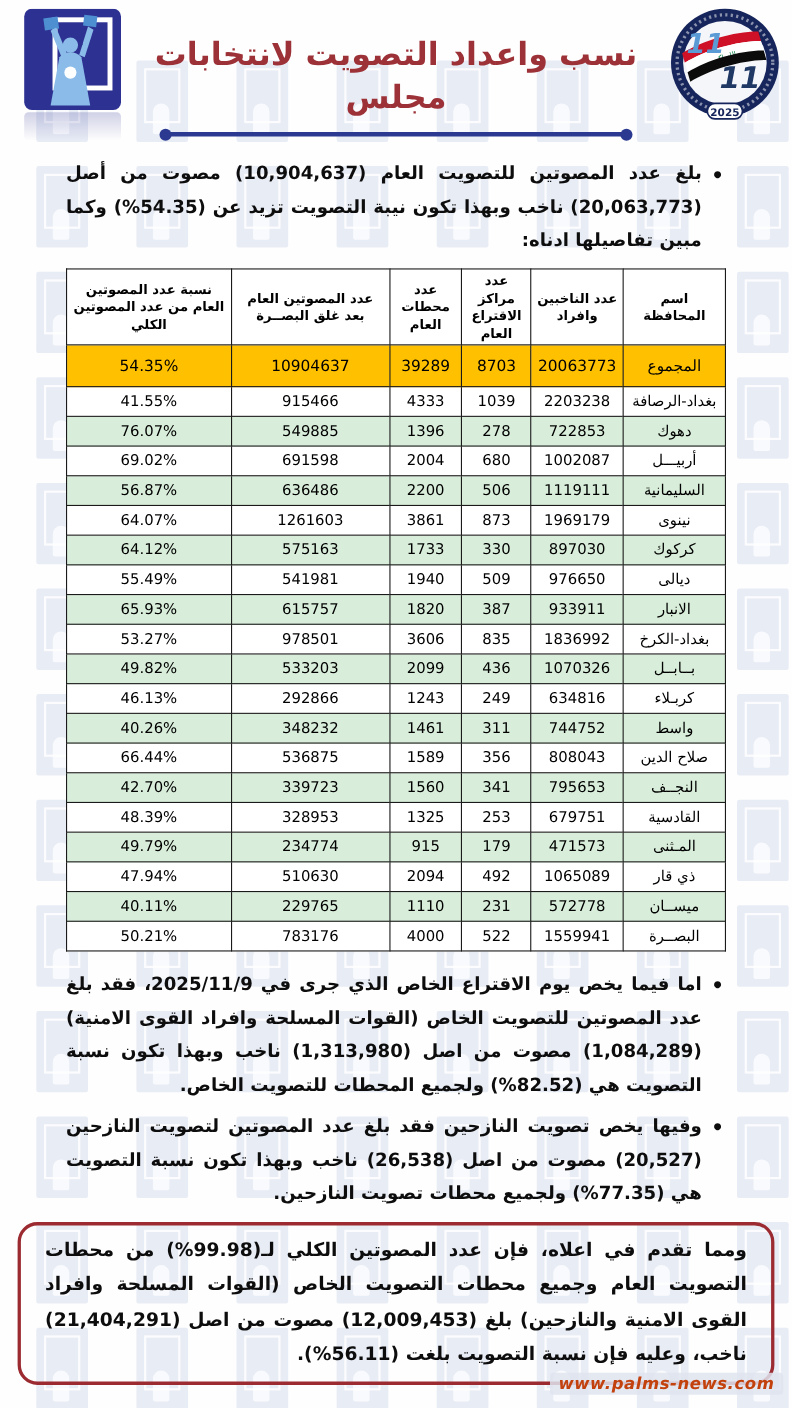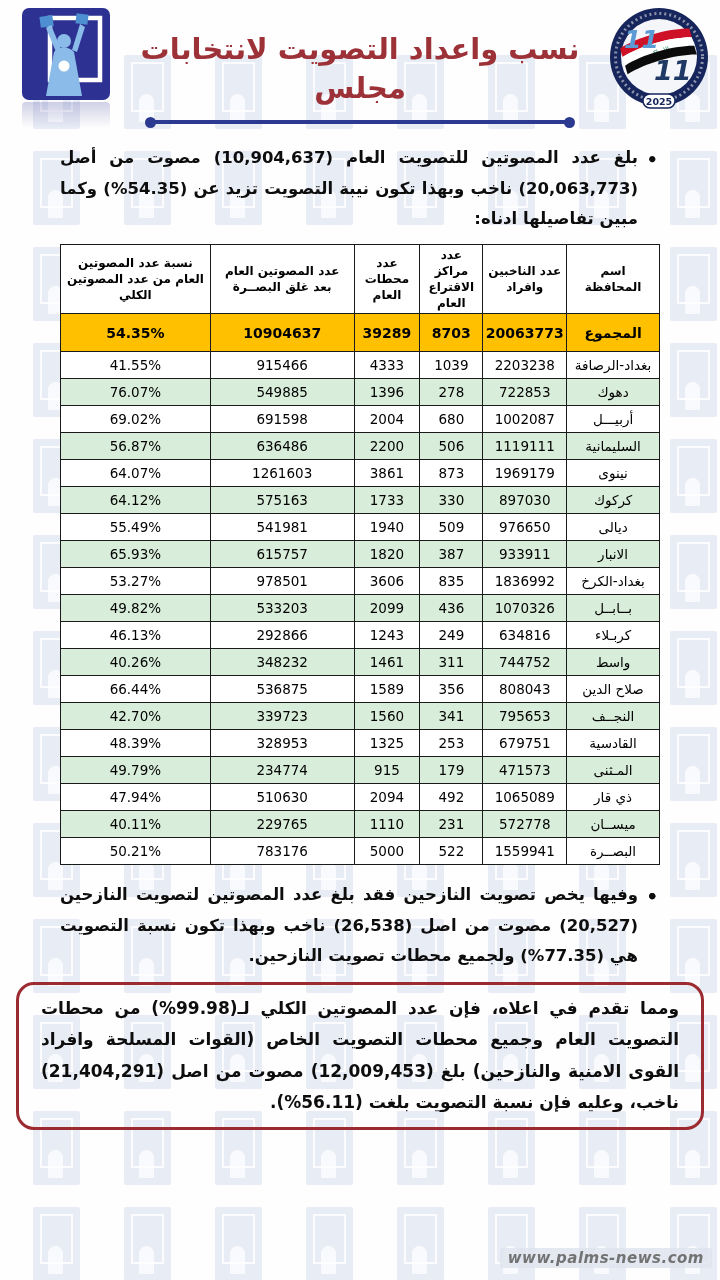--- a/index.html
+++ b/index.html
@@ -61,36 +61,36 @@
   .gap { margin-top: 15px; }
 
   
   table.tbl {
     width: 600px; margin: 9px auto 0; border-collapse: collapse;
     direction: rtl; background: #ffffff; table-layout: fixed;
   }
   .tbl th, .tbl td { border: 1px solid #1a1a1a; text-align: center; vertical-align: middle; }
   .tbl th { font-size: 12px; font-weight: bold; height: 56px; padding: 2px 3px; line-height: 1.35; background: #fff; }
   .tbl td { font-size: 13.5px; height: 27px; padding: 0 2px; color: #000; }
-  .tbl tr.total td { background: #FFC000; font-weight: bold; height: 38px; font-size: 14px; }
+  .tbl tr.total td { background: #FFC000; font-weight: normal; height: 38px; font-size: 14px; }
   .tbl tr.green td { background: #D9EEDA; }
   .tbl td.num { direction: ltr; }
 
   
   .summary-box {
     margin: 10px 16px 0; border: 3.5px solid #9B2B31; border-radius: 18px;
     padding: 8px 22px; direction: rtl; font-weight: bold; color: #0d0d0d;
     font-size: 17px; line-height: 1.85; text-align: justify;
     position: relative; z-index: 1;
   }
 
   
   .site {
     position: absolute; right: 8px; bottom: 12px; z-index: 2;
-    font-style: italic; font-weight: bold; font-size: 15px; color: #737373;
+    font-style: italic; font-weight: bold; font-size: 15px; color: #c2410c;
     background: rgba(223,228,238,0.85); padding: 1px 8px; border-radius: 3px;
     letter-spacing: 0.5px;
   }
 </style>
 </head>
 <body>
 
 <div class="page">
 
   <div class="wm-layer" id="watermark">
@@ -421,29 +421,30 @@
             <td class="num">572778</td>
             <td class="num">231</td>
             <td class="num">1110</td>
             <td class="num">229765</td>
             <td class="num">40.11%</td>
           </tr>
           <tr>
             <td>البصــرة</td>
             <td class="num">1559941</td>
             <td class="num">522</td>
-            <td class="num">5000</td>
+            <td class="num">4000</td>
             <td class="num">783176</td>
             <td class="num">50.21%</td>
           </tr>
         </tbody>
     </table>
 
     <div class="para bullet gap">
       <span class="dot">•</span>
+      <span>اما فيما يخص يوم الاقتراع الخاص الذي جرى في 2025/11/9، فقد بلغ عدد المصوتين للتصويت الخاص (القوات المسلحة وافراد القوى الامنية) (1,084,289) مصوت من اصل (1,313,980) ناخب وبهذا تكون نسبة التصويت هي (82.52%) ولجميع المحطات للتصويت الخاص.</span>
     </div>
 
     <div class="para bullet">
       <span class="dot">•</span>
       <span>وفيها يخص تصويت النازحين فقد بلغ عدد المصوتين لتصويت النازحين (20,527) مصوت من اصل (26,538) ناخب وبهذا تكون نسبة التصويت هي (77.35%) ولجميع محطات تصويت النازحين.</span>
     </div>
 
     <div class="summary-box">ومما تقدم في اعلاه، فإن عدد المصوتين الكلي لـ(99.98%) من محطات التصويت العام وجميع محطات التصويت الخاص (القوات المسلحة وافراد القوى الامنية والنازحين) بلغ (12,009,453) مصوت من اصل (21,404,291) ناخب، وعليه فإن نسبة التصويت بلغت (56.11%).</div>
   </div>
 

